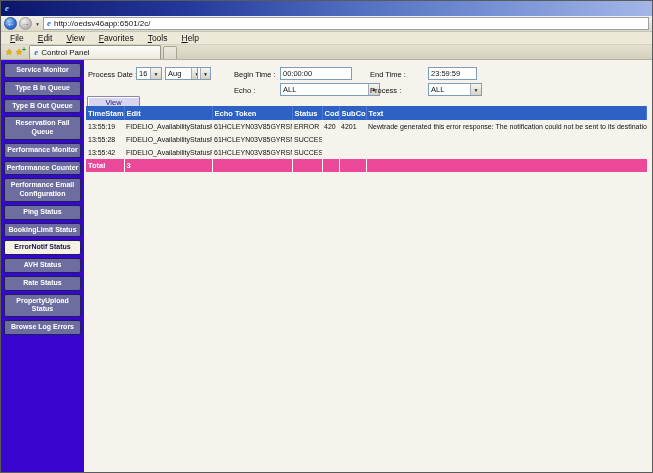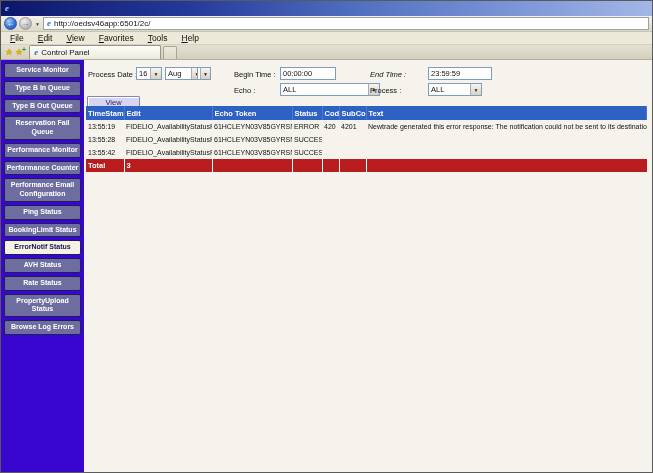--- a/index.html
+++ b/index.html
@@ -105,21 +105,21 @@
   .result-table th {
     background:#2D61C4; color:#fff; font-size:7.5px; font-weight:bold;
     text-align:left; padding:2px 2px; height:14px;
     border-right:1px solid #4a78d8; white-space:nowrap; overflow:hidden;
   }
   .result-table td {
     font-size:7px; color:#111; padding:1px 2px; height:13px;
     white-space:nowrap; overflow:hidden;
   }
   .result-table tr.total td {
-    background:#b91c1c; color:#fff; font-size:7.5px; font-weight:bold;
+    background:#ec4899; color:#fff; font-size:7.5px; font-weight:bold;
     border-left:1px solid #fff;
   }
   .result-table tr.total td:first-child { border-left:none; }
 </style>
 </head>
 <body>
 
 <div class="window">
 
   <div class="titlebar">
@@ -185,24 +185,24 @@
       <div class="fake-select" style="left:81px; top:7px; width:38px;">
         <span class="val">Aug</span>
         <span class="dd-btn">▼</span>
       </div>
       <div class="fake-select" style="left:113px; top:7px; width:14px;">
         <span class="val">2007</span>
         <span class="dd-btn">▼</span>
       </div>
 
       <span class="flabel" style="left:150px; top:10px;">Begin Time :</span>
-      <input class="txt" style="left: 196px; top: 7px; width: 56px;" value="00:00:00">
-
-      <span class="flabel" style="left:286px; top:10px;font-style:italic;">End Time :</span>
-      <input class="txt" style="left: 344px; top: 7px; width: 64px;" value="23:59:59">
+      <input class="txt" style="left: 196px; top: 7px; width: 72px;" value="00:00:00">
+
+      <span class="flabel" style="left:286px; top:10px;">End Time :</span>
+      <input class="txt" style="left: 344px; top: 7px; width: 49px;" value="23:59:59">
 
       <span class="flabel" style="left:150px; top:26px;">Echo :</span>
       <div class="fake-select" style="left:196px; top:23px; width:100px;">
         <span class="val">ALL</span>
         <span class="dd-btn">▼</span>
       </div>
 
       <span class="flabel" style="left:286px; top:26px;">Process :</span>
       <div class="fake-select" style="left:344px; top:23px; width:54px;">
         <span class="val">ALL</span>

